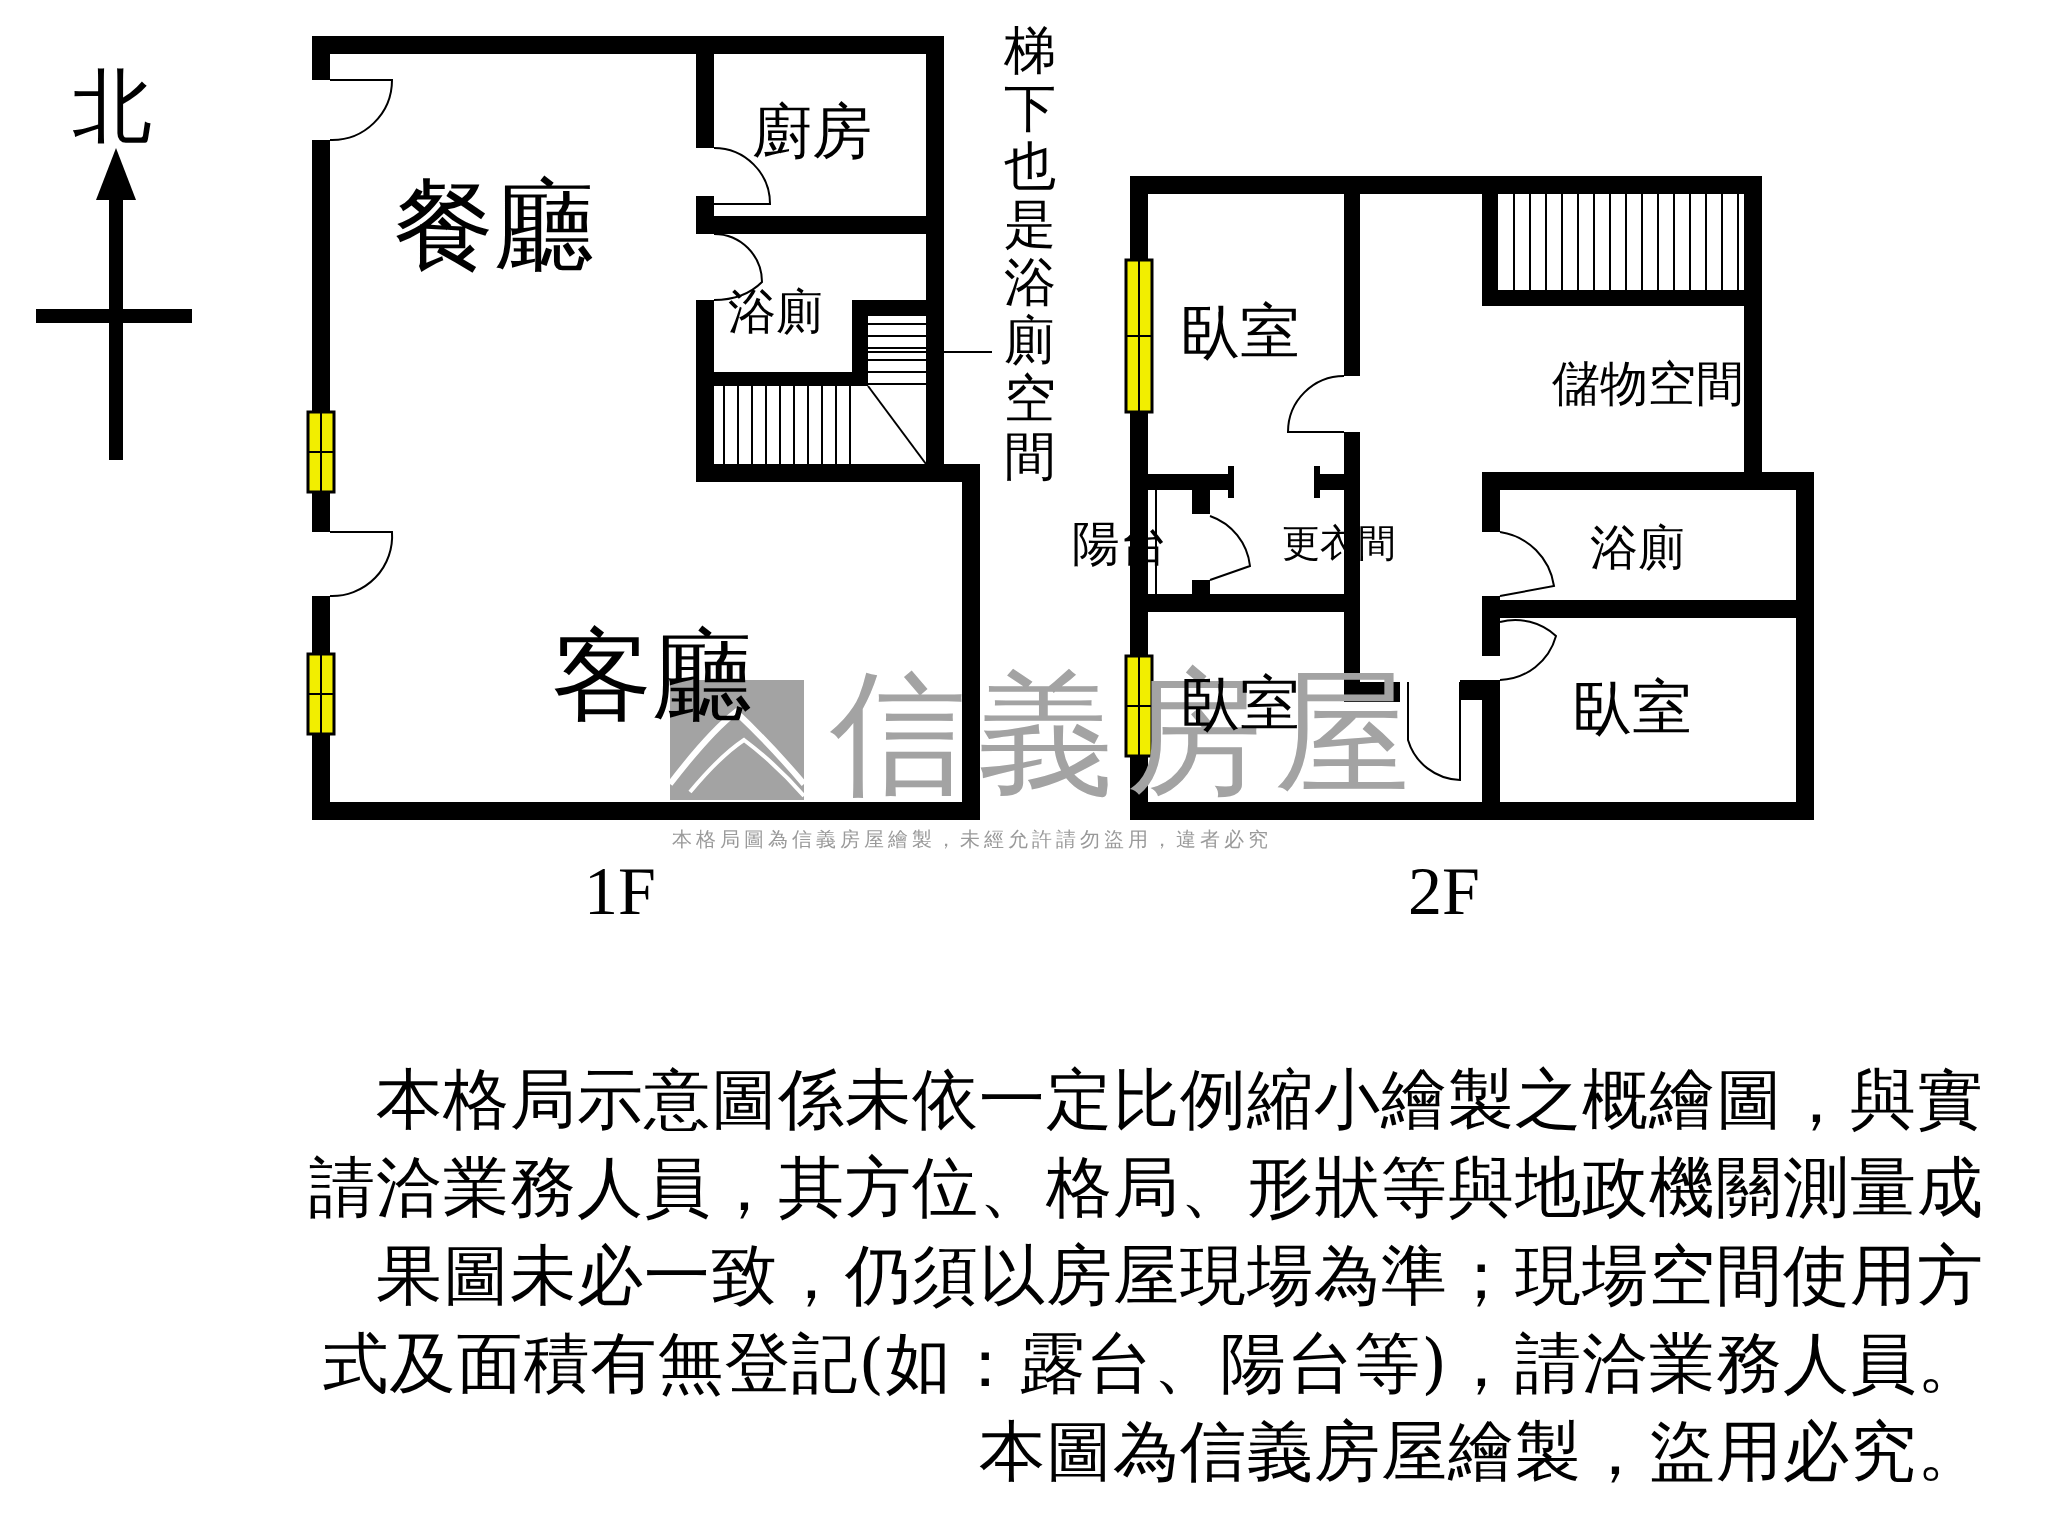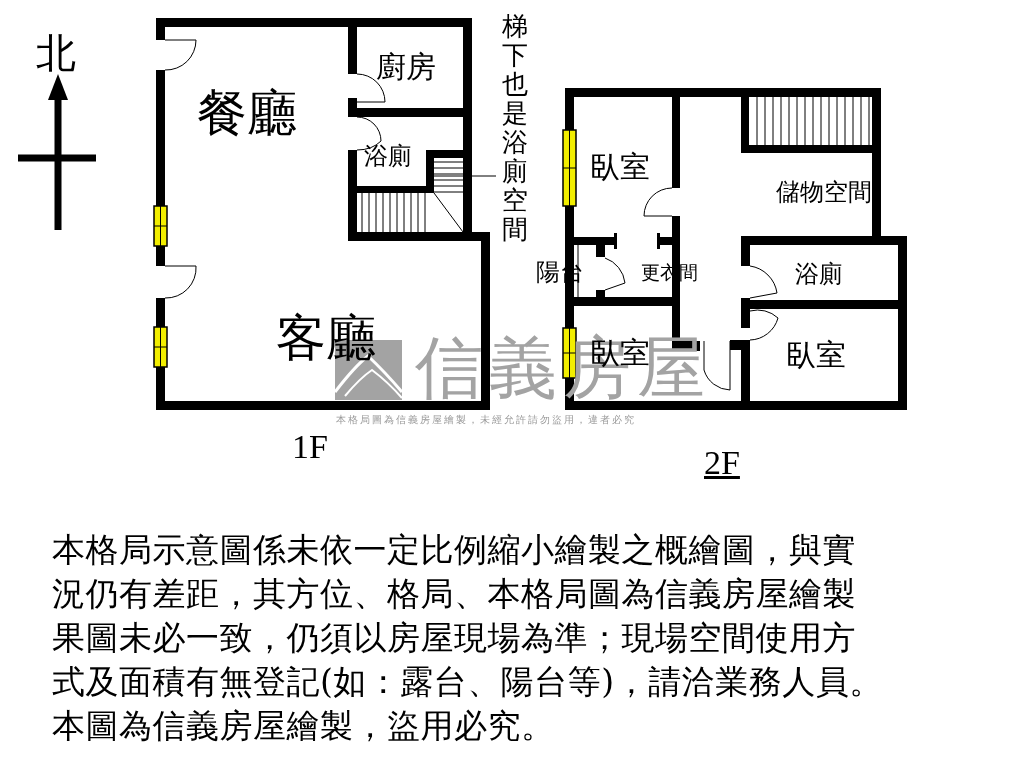--- a/index.html
+++ b/index.html
@@ -14,21 +14,21 @@
   .vert { position:absolute; font-size:26px; line-height:29px; width:30px; text-align:center; }
   .floor { position:absolute; font-size:34px; font-family:"Liberation Serif","DejaVu Serif",serif; }
   .north { position:absolute; font-size:40px; }
   .wm-text { position:absolute; font-family:"DejaVu Sans","Liberation Sans",sans-serif;
              font-size:68px; color:#a3a3a3; letter-spacing:6px; line-height:1; }
   .wm-note { position:absolute; font-family:"DejaVu Sans","Liberation Sans",sans-serif;
              font-size:10px; color:#9a9a9a; letter-spacing:2px; }
   .disclaimer { position:absolute; left:52px; top:528px; width:940px;
                 font-family:"DejaVu Serif","Liberation Serif",serif; font-size:33px;
                 line-height:44px; letter-spacing:0.5px; }
-  .disclaimer div { white-space:nowrap; }
+  .disclaimer div { white-space:nowrap;text-align:right; }
 </style>
 </head>
 <body>
 
 <svg class="plan" width="1024" height="520" viewBox="0 0 1024 520">
 
   <g>
     <line x1="58" y1="100" x2="58" y2="230" stroke="#000" stroke-width="7"></line>
     <polygon points="58,74 48,100 68,100" fill="#000"></polygon>
     <line x1="18" y1="158" x2="96" y2="158" stroke="#000" stroke-width="7"></line>
@@ -198,21 +198,21 @@
 
 <div class="lbl room-md" style="left:590px; top:152px;">臥室</div>
 <div class="lbl room-sm" style="left:752px; top:180px;margin-left:24px;">儲物空間</div>
 <div class="lbl room-sm" style="left:536px; top:260px;">陽台</div>
 <div class="lbl room-xs" style="left:608px; top:263px;margin-left:33px;">更衣間</div>
 <div class="lbl room-sm" style="left:795px; top:262px;">浴廁</div>
 <div class="lbl room-md" style="left:590px; top:338px;">臥室</div>
 <div class="lbl room-md" style="left:786px; top:340px;">臥室</div>
 
 <div class="floor" style="left:292px; top:428px;">1F</div>
-<div class="floor" style="left:704px; top:444px;text-decoration:underline;">2F</div>
+<div class="floor" style="left:704px; top:428px;">2F</div>
 
 <div class="disclaimer">
   <div>本格局示意圖係未依一定比例縮小繪製之概繪圖，與實</div>
-  <div>況仍有差距，其方位、格局、本格局圖為信義房屋繪製</div>
+  <div>請洽業務人員，其方位、格局、形狀等與地政機關測量成</div>
   <div>果圖未必一致，仍須以房屋現場為準；現場空間使用方</div>
   <div>式及面積有無登記(如：露台、陽台等)，請洽業務人員。</div>
   <div>本圖為信義房屋繪製，盜用必究。</div>
 </div>
 
 </body></html>

